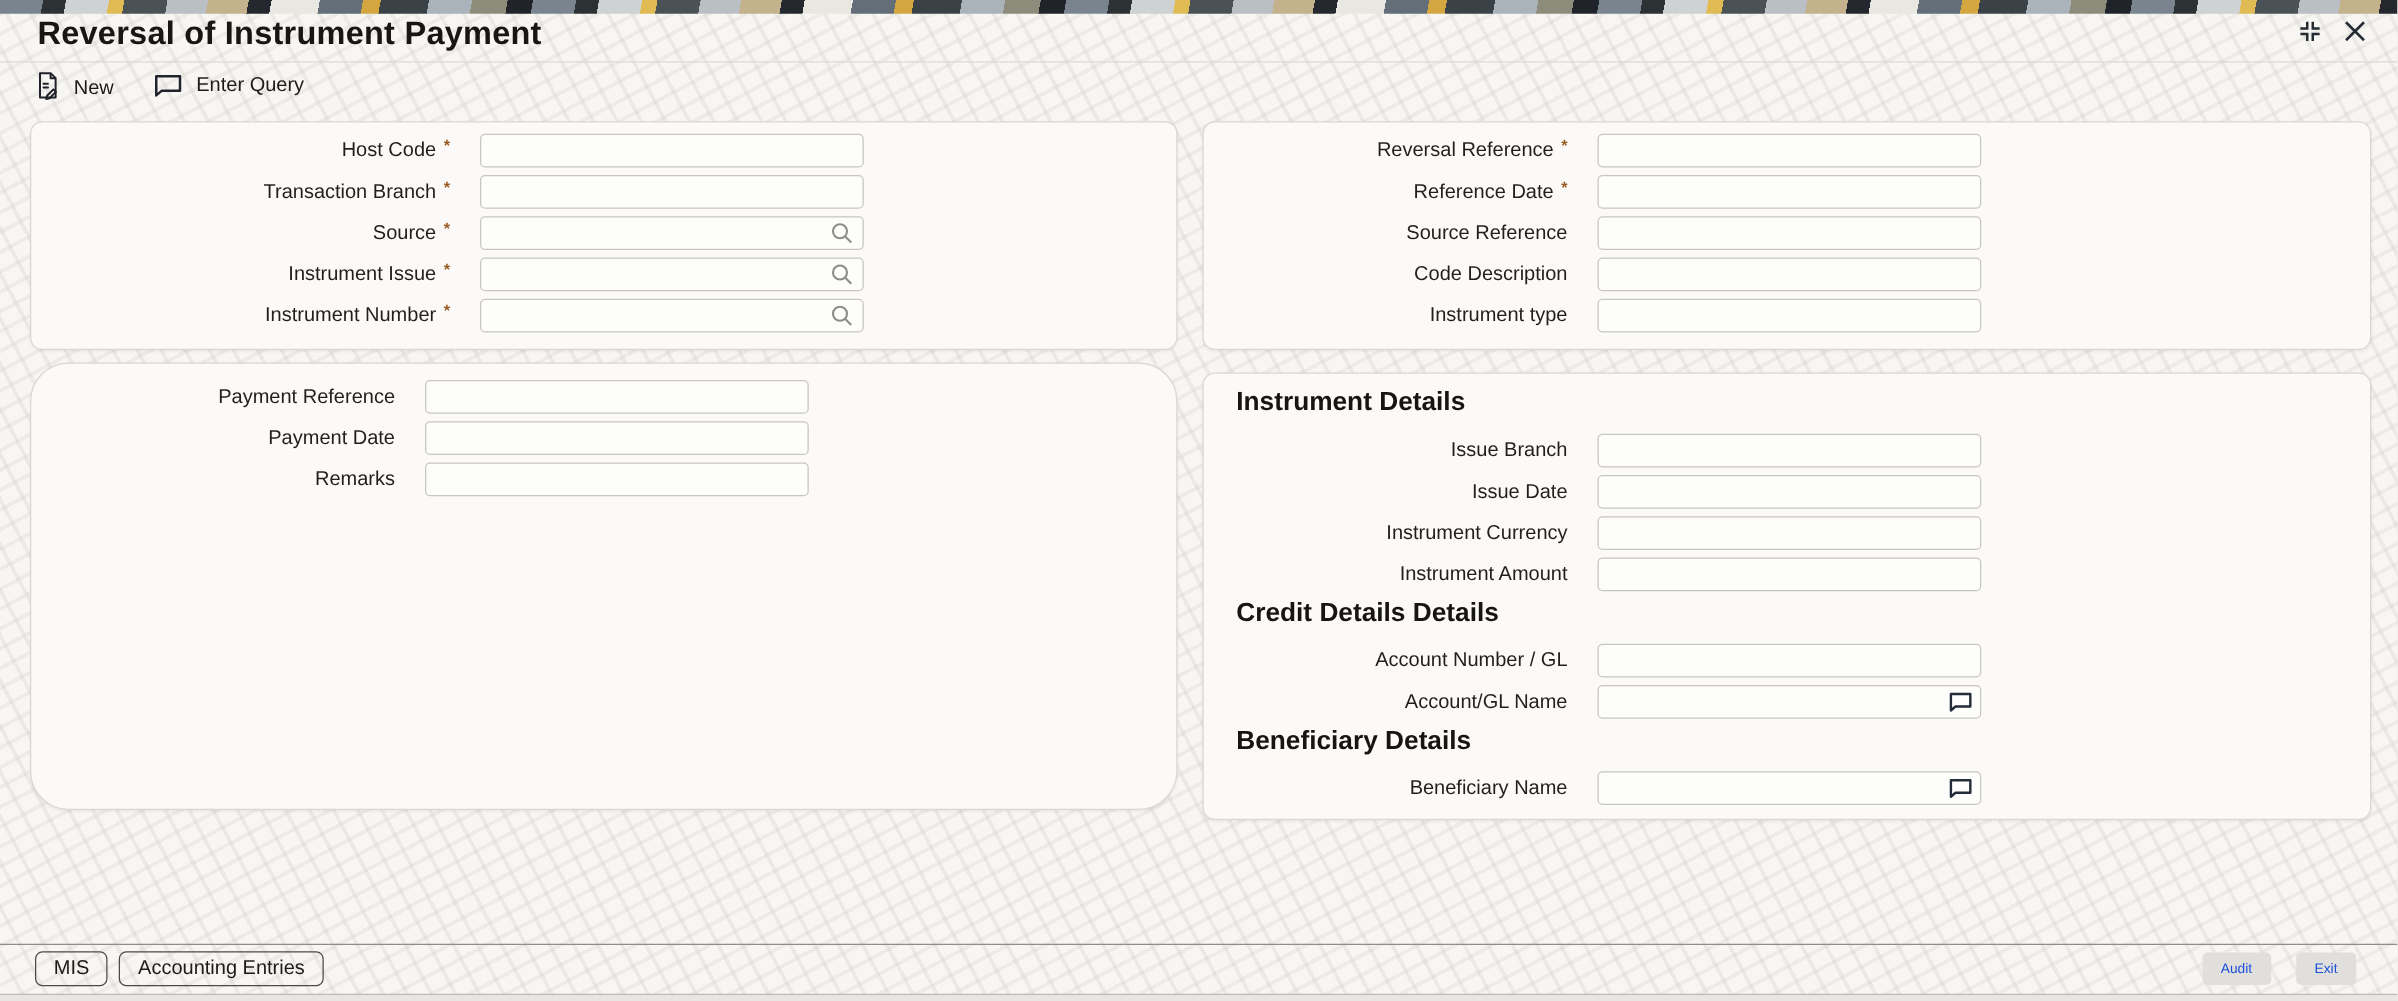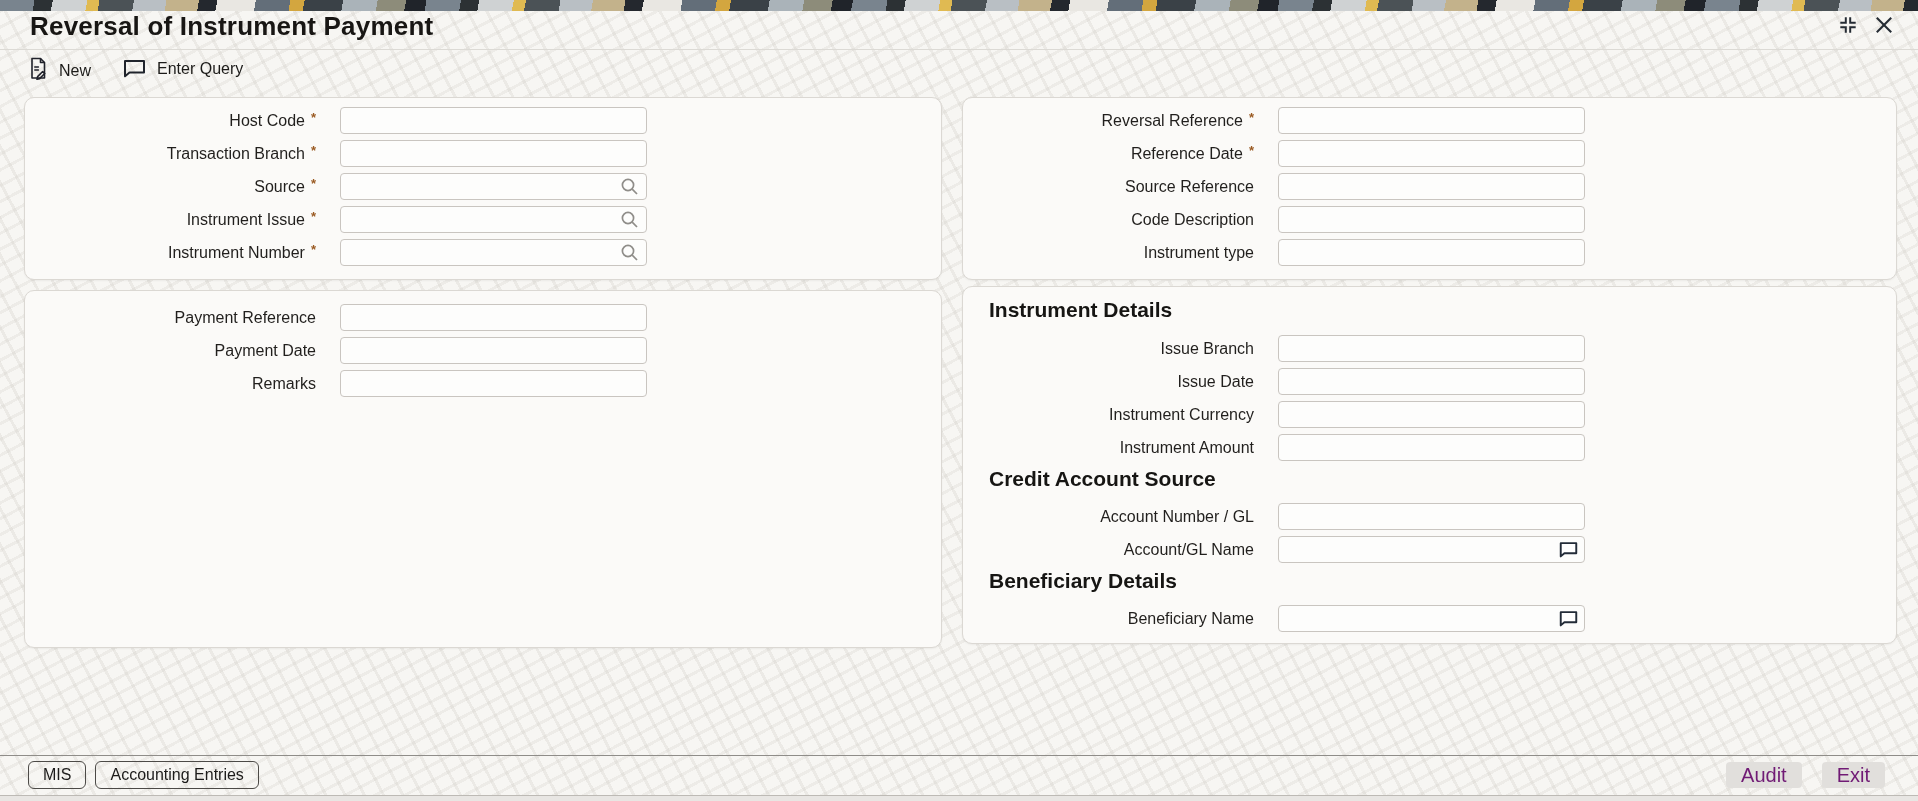--- a/index.html
+++ b/index.html
@@ -27,24 +27,24 @@
   .win-controls{position:absolute; top:13px; right:22px; display:flex; gap:13px; align-items:center;}
   .wc{background:none;border:none;padding:0;margin:0;cursor:pointer;display:flex;align-items:center;}
   .title-divider{position:absolute; left:0; top:49px; width:100%; height:1px; background:#dcdad5;}
   .toolbar{position:absolute; left:28px; top:54px; height:28px; display:flex; align-items:center; gap:32px;}
   .tb-btn{display:flex; align-items:flex-end; gap:11px; cursor:pointer;}
   .tb-btn .tb-label{font-size:16px; color:#1c1b19;}
   .panel{
     position:absolute; background:#fbfaf8; border:1px solid #dbd8d3; border-radius:10px;
     box-shadow:0 1px 2px rgba(0,0,0,.05); box-sizing:border-box;
   }
-  #panel-top-left {left:24px;  top:97px;  width:918px; height:183px; padding-top:6px;}
+  #panel-top-left {left:24px;  top:97px;  width:918px; height:183px; padding-top:6px;padding-left:44px;}
   #panel-top-right{left:962px; top:97px;  width:935px; height:183px; padding-top:6px;}
-  #panel-bot-left {left:24px;  top:290px; width:918px; height:358px; padding-top:10px;}
-  #panel-bot-right{left:962px; top:286px; width:935px; height:358px;}
+  #panel-bot-left {left:24px;  top:290px; width:918px; height:358px; padding-top:10px;border-radius:31px;}
+  #panel-bot-right{left:962px; top:298px; width:935px; height:358px;}
   .frow{display:flex; align-items:center; height:33px;}
   .lbl{width:291px; text-align:right; font-size:16px; color:#211f1d; white-space:nowrap;}
   .req{color:#9a5a22; margin-left:6px; position:relative; top:-4px; font-size:13px; font-weight:700;}
   .fld{position:relative; margin-left:24px; width:307px;}
   .fld input{
     width:100%; height:27px; box-sizing:border-box;
     border:1px solid #c9c5c0; border-radius:4px; background:#fdfdfc;
     font-family:"Liberation Sans", sans-serif; font-size:14px; color:#211f1d; padding:0 28px 0 8px;
   }
   .fld-ic{position:absolute; right:6px; top:50%; transform:translateY(-50%); display:flex; cursor:pointer;}
@@ -55,21 +55,21 @@
   
   .footer-divider{position:absolute; left:0; top:755px; width:100%; height:1px; background:#8f8d89;}
   .footer-left{position:absolute; left:28px; top:761px; display:flex; gap:9px;}
   .btn-outline{
     height:28px; padding:0 14px; background:transparent; border:1.5px solid #4c4a47;
     border-radius:6px; font-family:"Liberation Sans", sans-serif; font-size:16px; color:#1c1b1a; cursor:pointer;
   }
   .footer-right{position:absolute; right:33px; top:762px; display:flex; gap:20px;}
   .btn-fill{
     height:26px; padding:0 15px; background:#e1dfdc; border:none; border-radius:4px;
-    font-family:"Liberation Sans", sans-serif; font-size:20px; color:#701a75; cursor:pointer;
+    font-family:"Liberation Sans", sans-serif; font-size:11px; color:#1d4ed8; cursor:pointer;
   }
   .bottom-line{position:absolute; left:0; top:795px; width:100%; height:1px; background:#bdbab5;}
   .bottom-strip{position:absolute; left:0; top:796px; width:100%; height:5px; background:#e8e6e3;}
 </style>
 </head>
 <body>
 
 <div class="stage">
 
   <div class="camo"></div>
@@ -213,21 +213,21 @@
       <div class="frow">
         <div class="lbl"><span>Instrument Currency</span></div>
         <div class="fld"><input style=""></div>
       </div>
       <div class="frow">
         <div class="lbl"><span>Instrument Amount</span></div>
         <div class="fld"><input style=""></div>
       </div>
     </div>
 
-    <h2 class="sec-h next">Credit Account Source</h2>
+    <h2 class="sec-h next">Credit Details Details</h2>
     <div class="sec-rows">
       <div class="frow">
         <div class="lbl"><span>Account Number / GL</span></div>
         <div class="fld"><input style=""></div>
       </div>
       <div class="frow">
         <div class="lbl"><span>Account/GL Name</span></div>
         <div class="fld"><input style="">
           <span class="fld-ic">
             <svg width="21" height="18" viewBox="0 0 23 19" fill="#fff" stroke="#232c38" stroke-width="2.1" stroke-linejoin="round">

